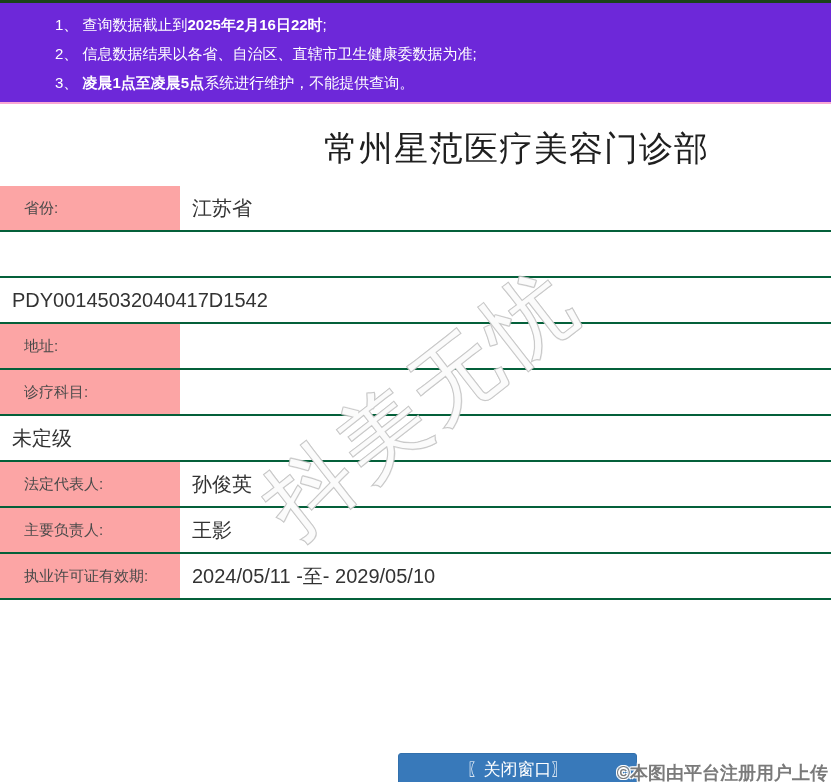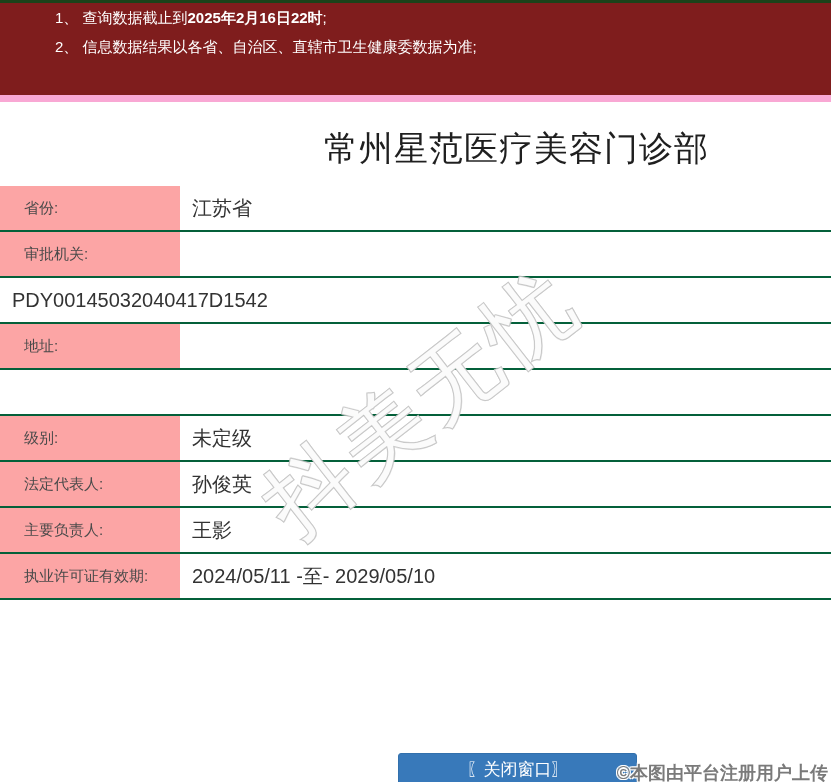--- a/index.html
+++ b/index.html
@@ -6,24 +6,25 @@
   .canvas{
     position:relative;
     width:831px;height:782px;
     overflow:hidden;
     background:#fff;
     font-family:"Liberation Sans","DejaVu Sans",sans-serif;
   }
   
   .notice-bar{
     position:absolute;top:0;left:0;width:100%;height:92px;
-    background:#7f1d1d;
+    background:#6d28d9;
     border-top:3px solid #1a431a;
-    border-bottom:7px solid #f9a8d4;
+    border-bottom:2px solid #f9a8d4;
     box-sizing:content-box;
+    padding-top:7px;
     color:#fff;
     font-size:15px;
   }
   .notice-line{
     padding-left:55px;
     line-height:29px;
     white-space:nowrap;
   }
   .notice-line .b{font-weight:700;}
   
@@ -115,42 +116,42 @@
   }
 </style>
 </head>
 <body>
 
 <div class="canvas">
 
   <div class="notice-bar">
     <div class="notice-line"><span>1、 </span><span>查询数据截止到</span><span class="b">2025年2月16日22时</span><span>;</span></div>
     <div class="notice-line"><span>2、 </span><span>信息数据结果以各省、自治区、直辖市卫生健康委数据为准;</span><span class="b"></span><span></span></div>
+    <div class="notice-line"><span>3、 </span><span></span><span class="b">凌晨1点至凌晨5点</span><span>系统进行维护，不能提供查询。</span></div>
   </div>
 
   <div class="page-title">常州星范医疗美容门诊部</div>
 
   <div class="details-table">
     <div class="row">
       <div class="cell-label">省份:</div>
       <div class="cell-value">江苏省</div>
     </div>
     <div class="row">
-      <div class="cell-label">审批机关:</div>
     </div>
     <div class="row">
       <div class="cell-value">PDY00145032040417D1542</div>
     </div>
     <div class="row">
       <div class="cell-label">地址:</div>
     </div>
     <div class="row">
+      <div class="cell-label">诊疗科目:</div>
     </div>
     <div class="row">
-      <div class="cell-label">级别:</div>
       <div class="cell-value">未定级</div>
     </div>
     <div class="row">
       <div class="cell-label">法定代表人:</div>
       <div class="cell-value">孙俊英</div>
     </div>
     <div class="row">
       <div class="cell-label">主要负责人:</div>
       <div class="cell-value">王影</div>
     </div>

